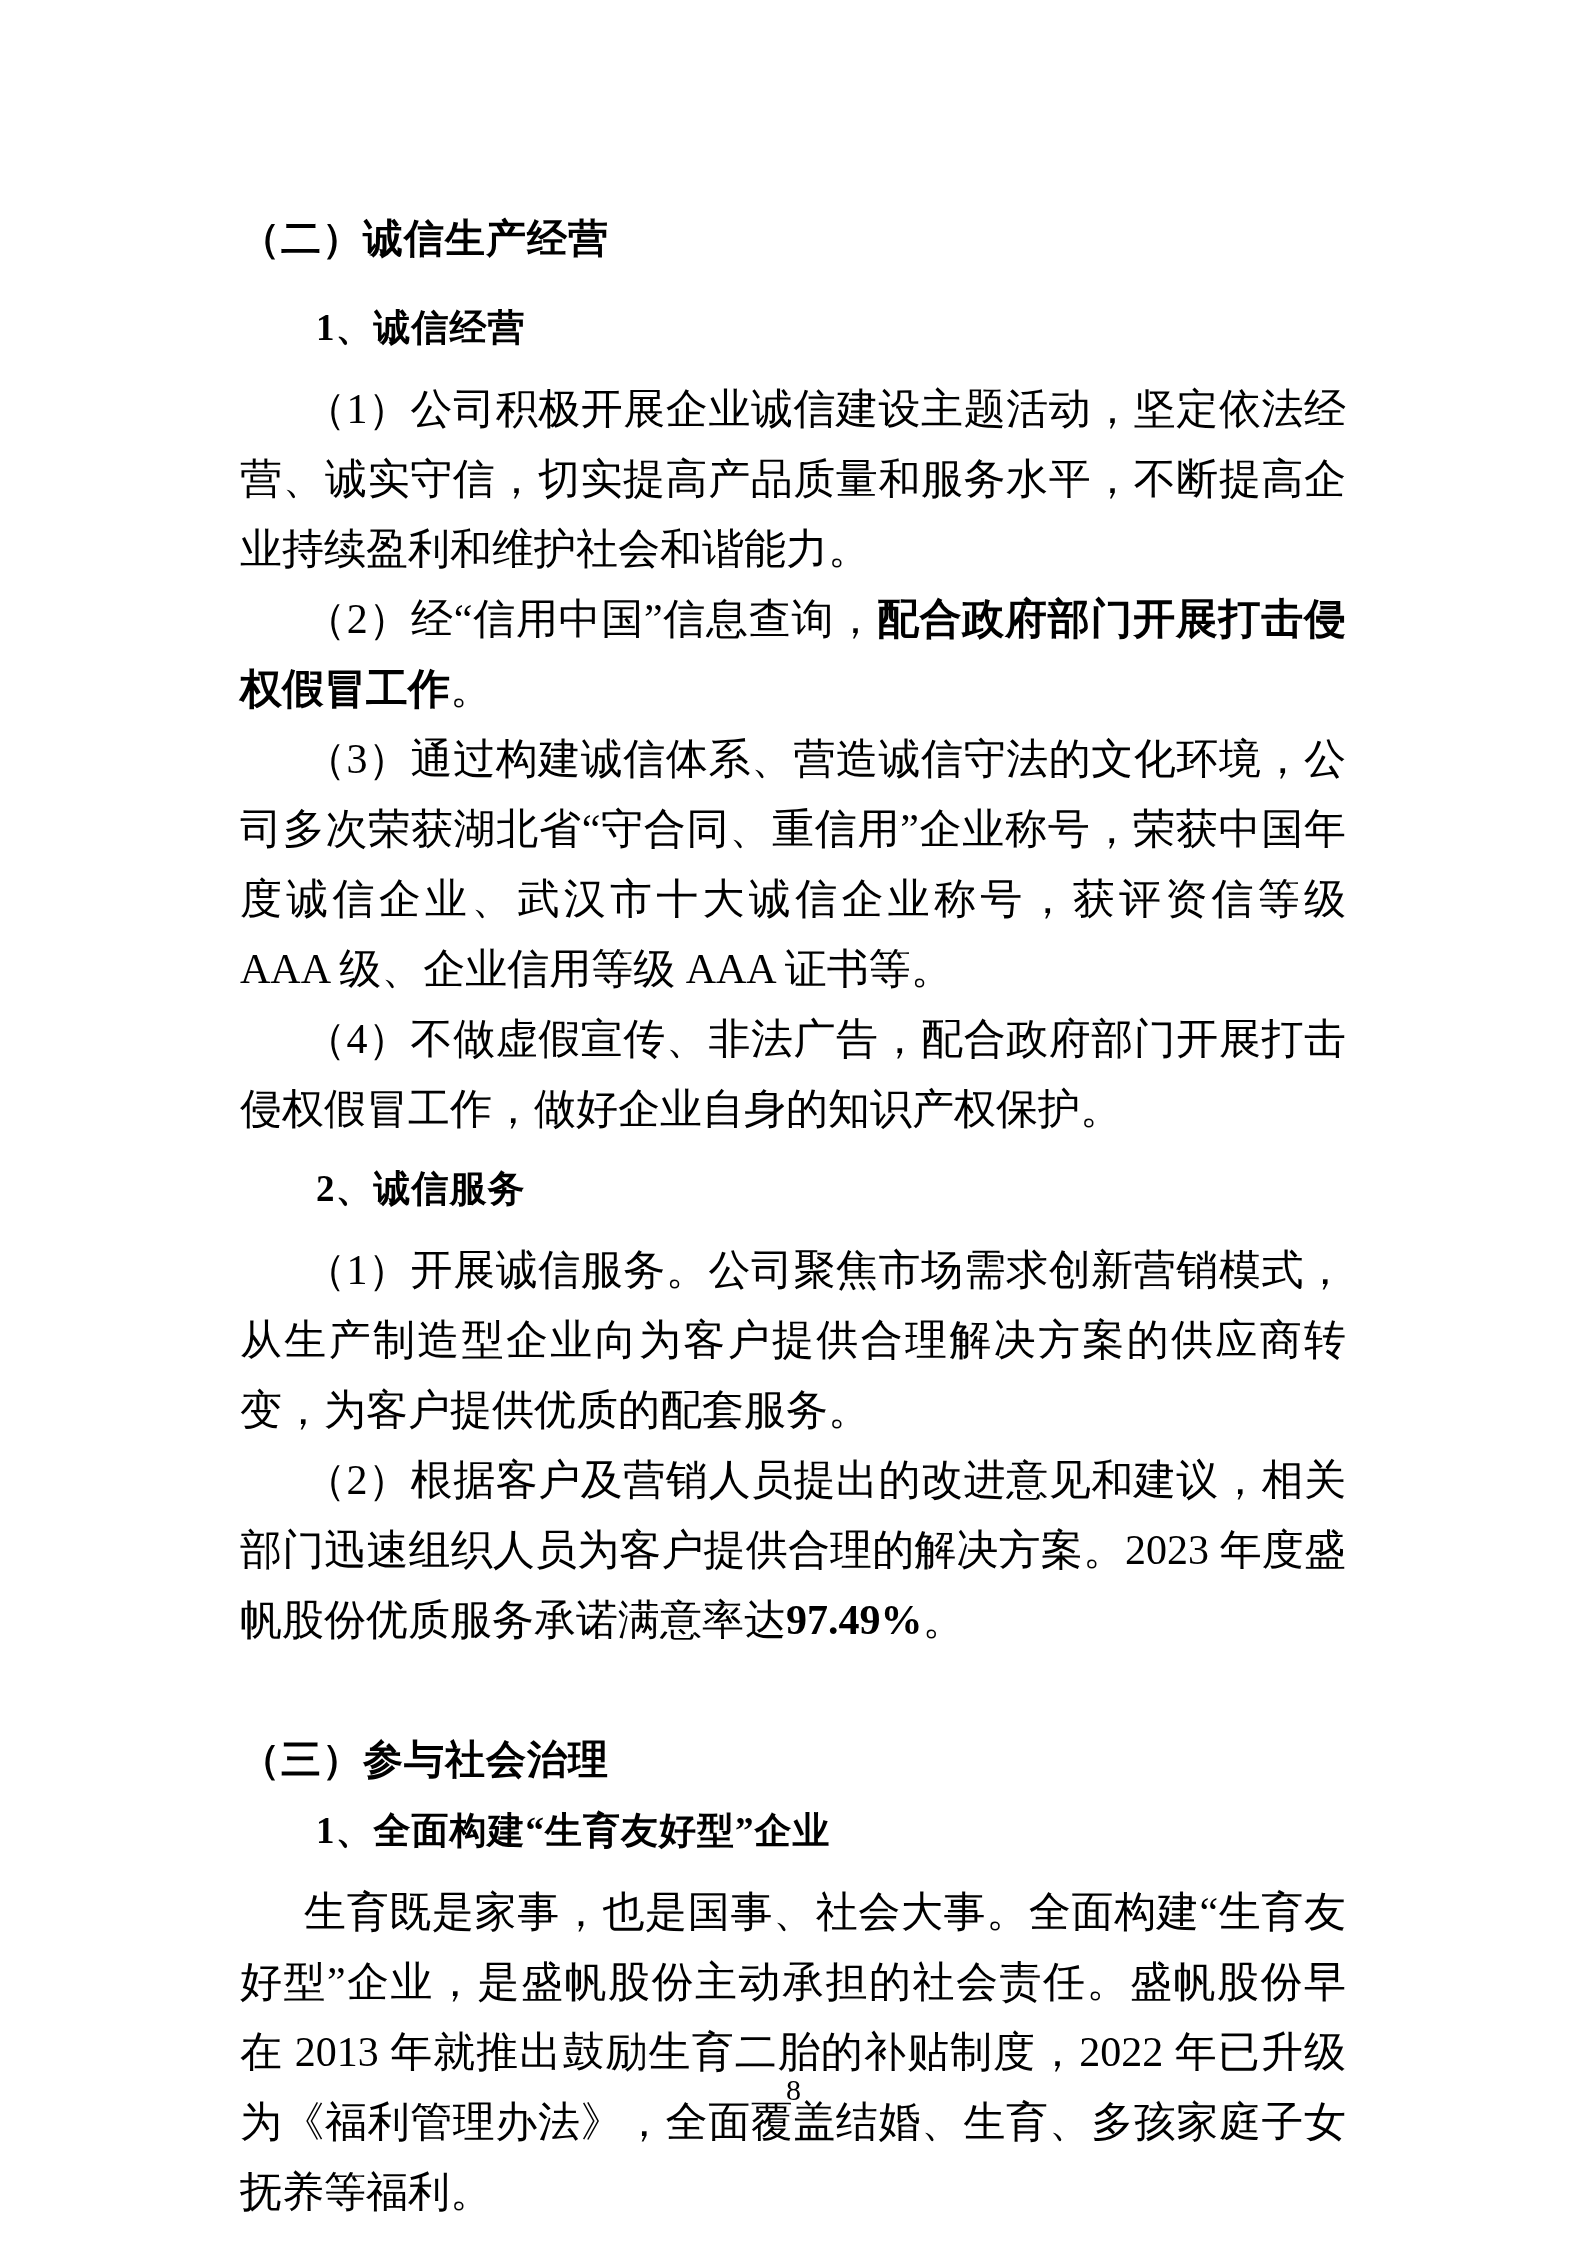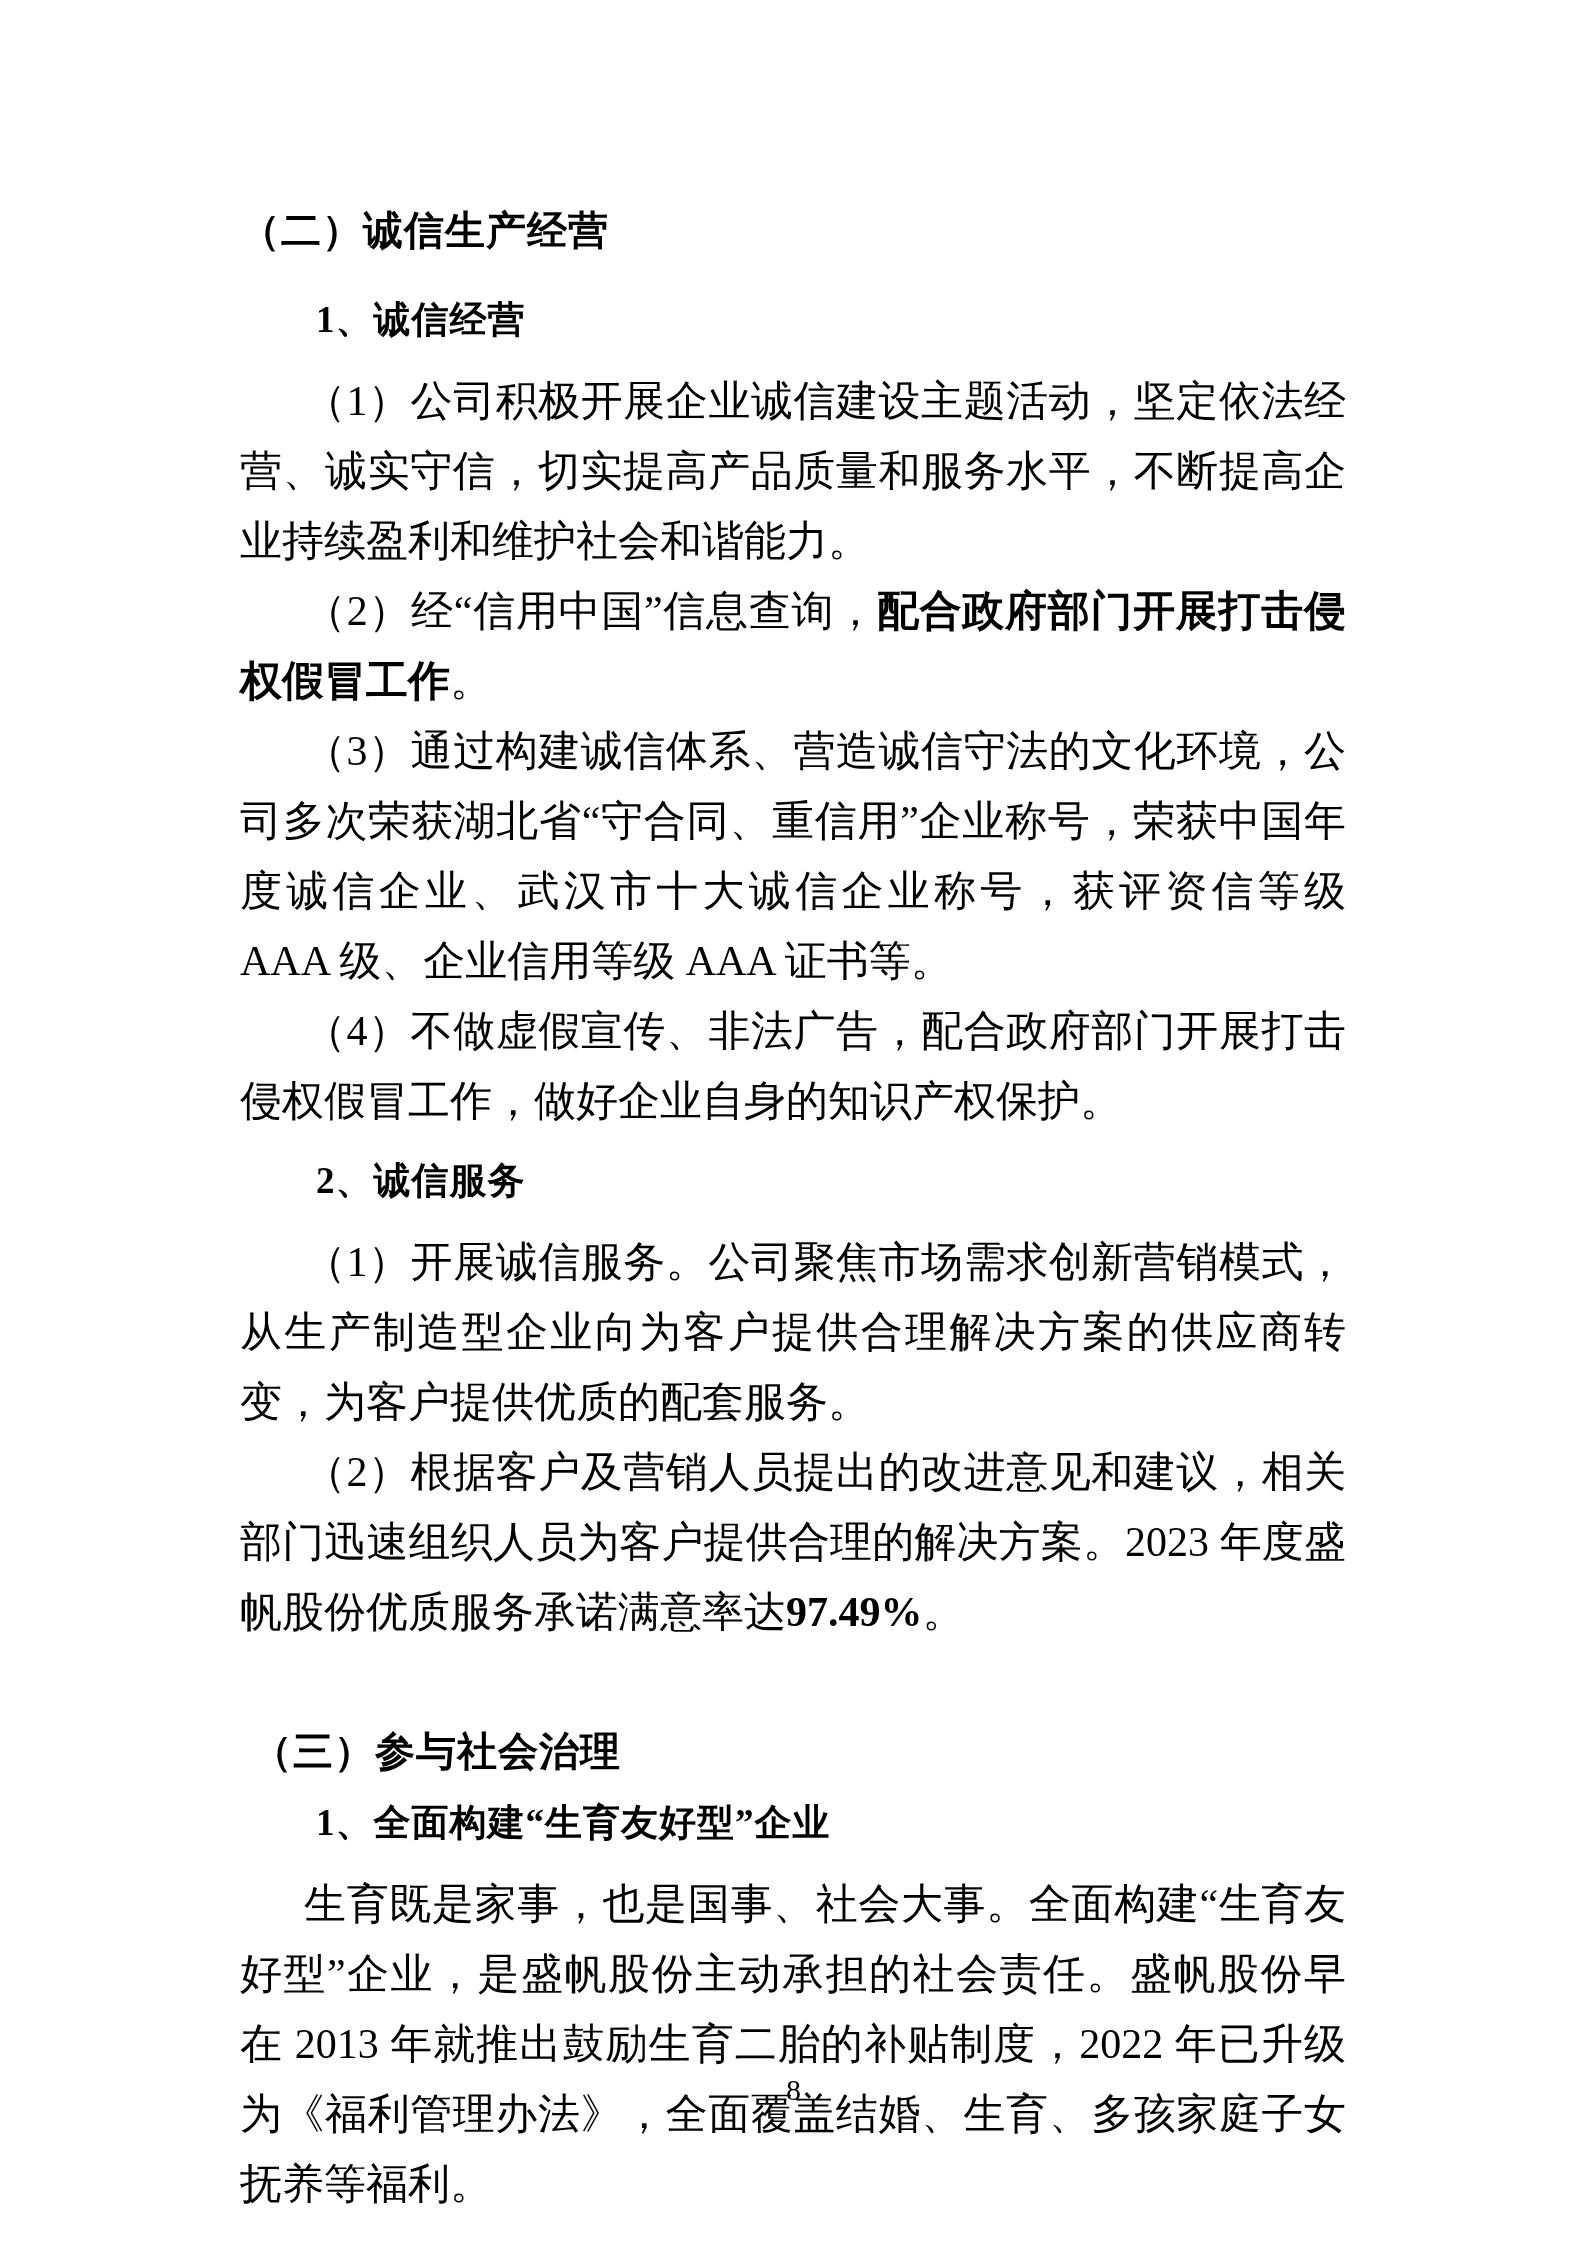--- a/index.html
+++ b/index.html
@@ -16,36 +16,35 @@
   .page {
     position: relative;
     width: 1587px;
     height: 2245px;
     background: #ffffff;
     overflow: hidden;
   }
   .content {
     position: absolute;
     left: 240px;
-    top: 0;
+    top: 8px;
     width: 1106px;
   }
   h1.sec-heading {
     font-size: 40px;
     font-weight: bold;
     line-height: 52px;
     margin: 0;
     letter-spacing: 1px;
   }
   h1.first {
     margin-top: 205px;
   }
   h1.second {
     margin-top: 79px;
-    margin-left: 12px;
   }
   h2.sub-heading {
     font-size: 37px;
     font-weight: bold;
     line-height: 48px;
     margin: 21px 0 22px 76px;
     letter-spacing: 1px;
   }
   h2.after-h1 {
     margin-top: 39px;

